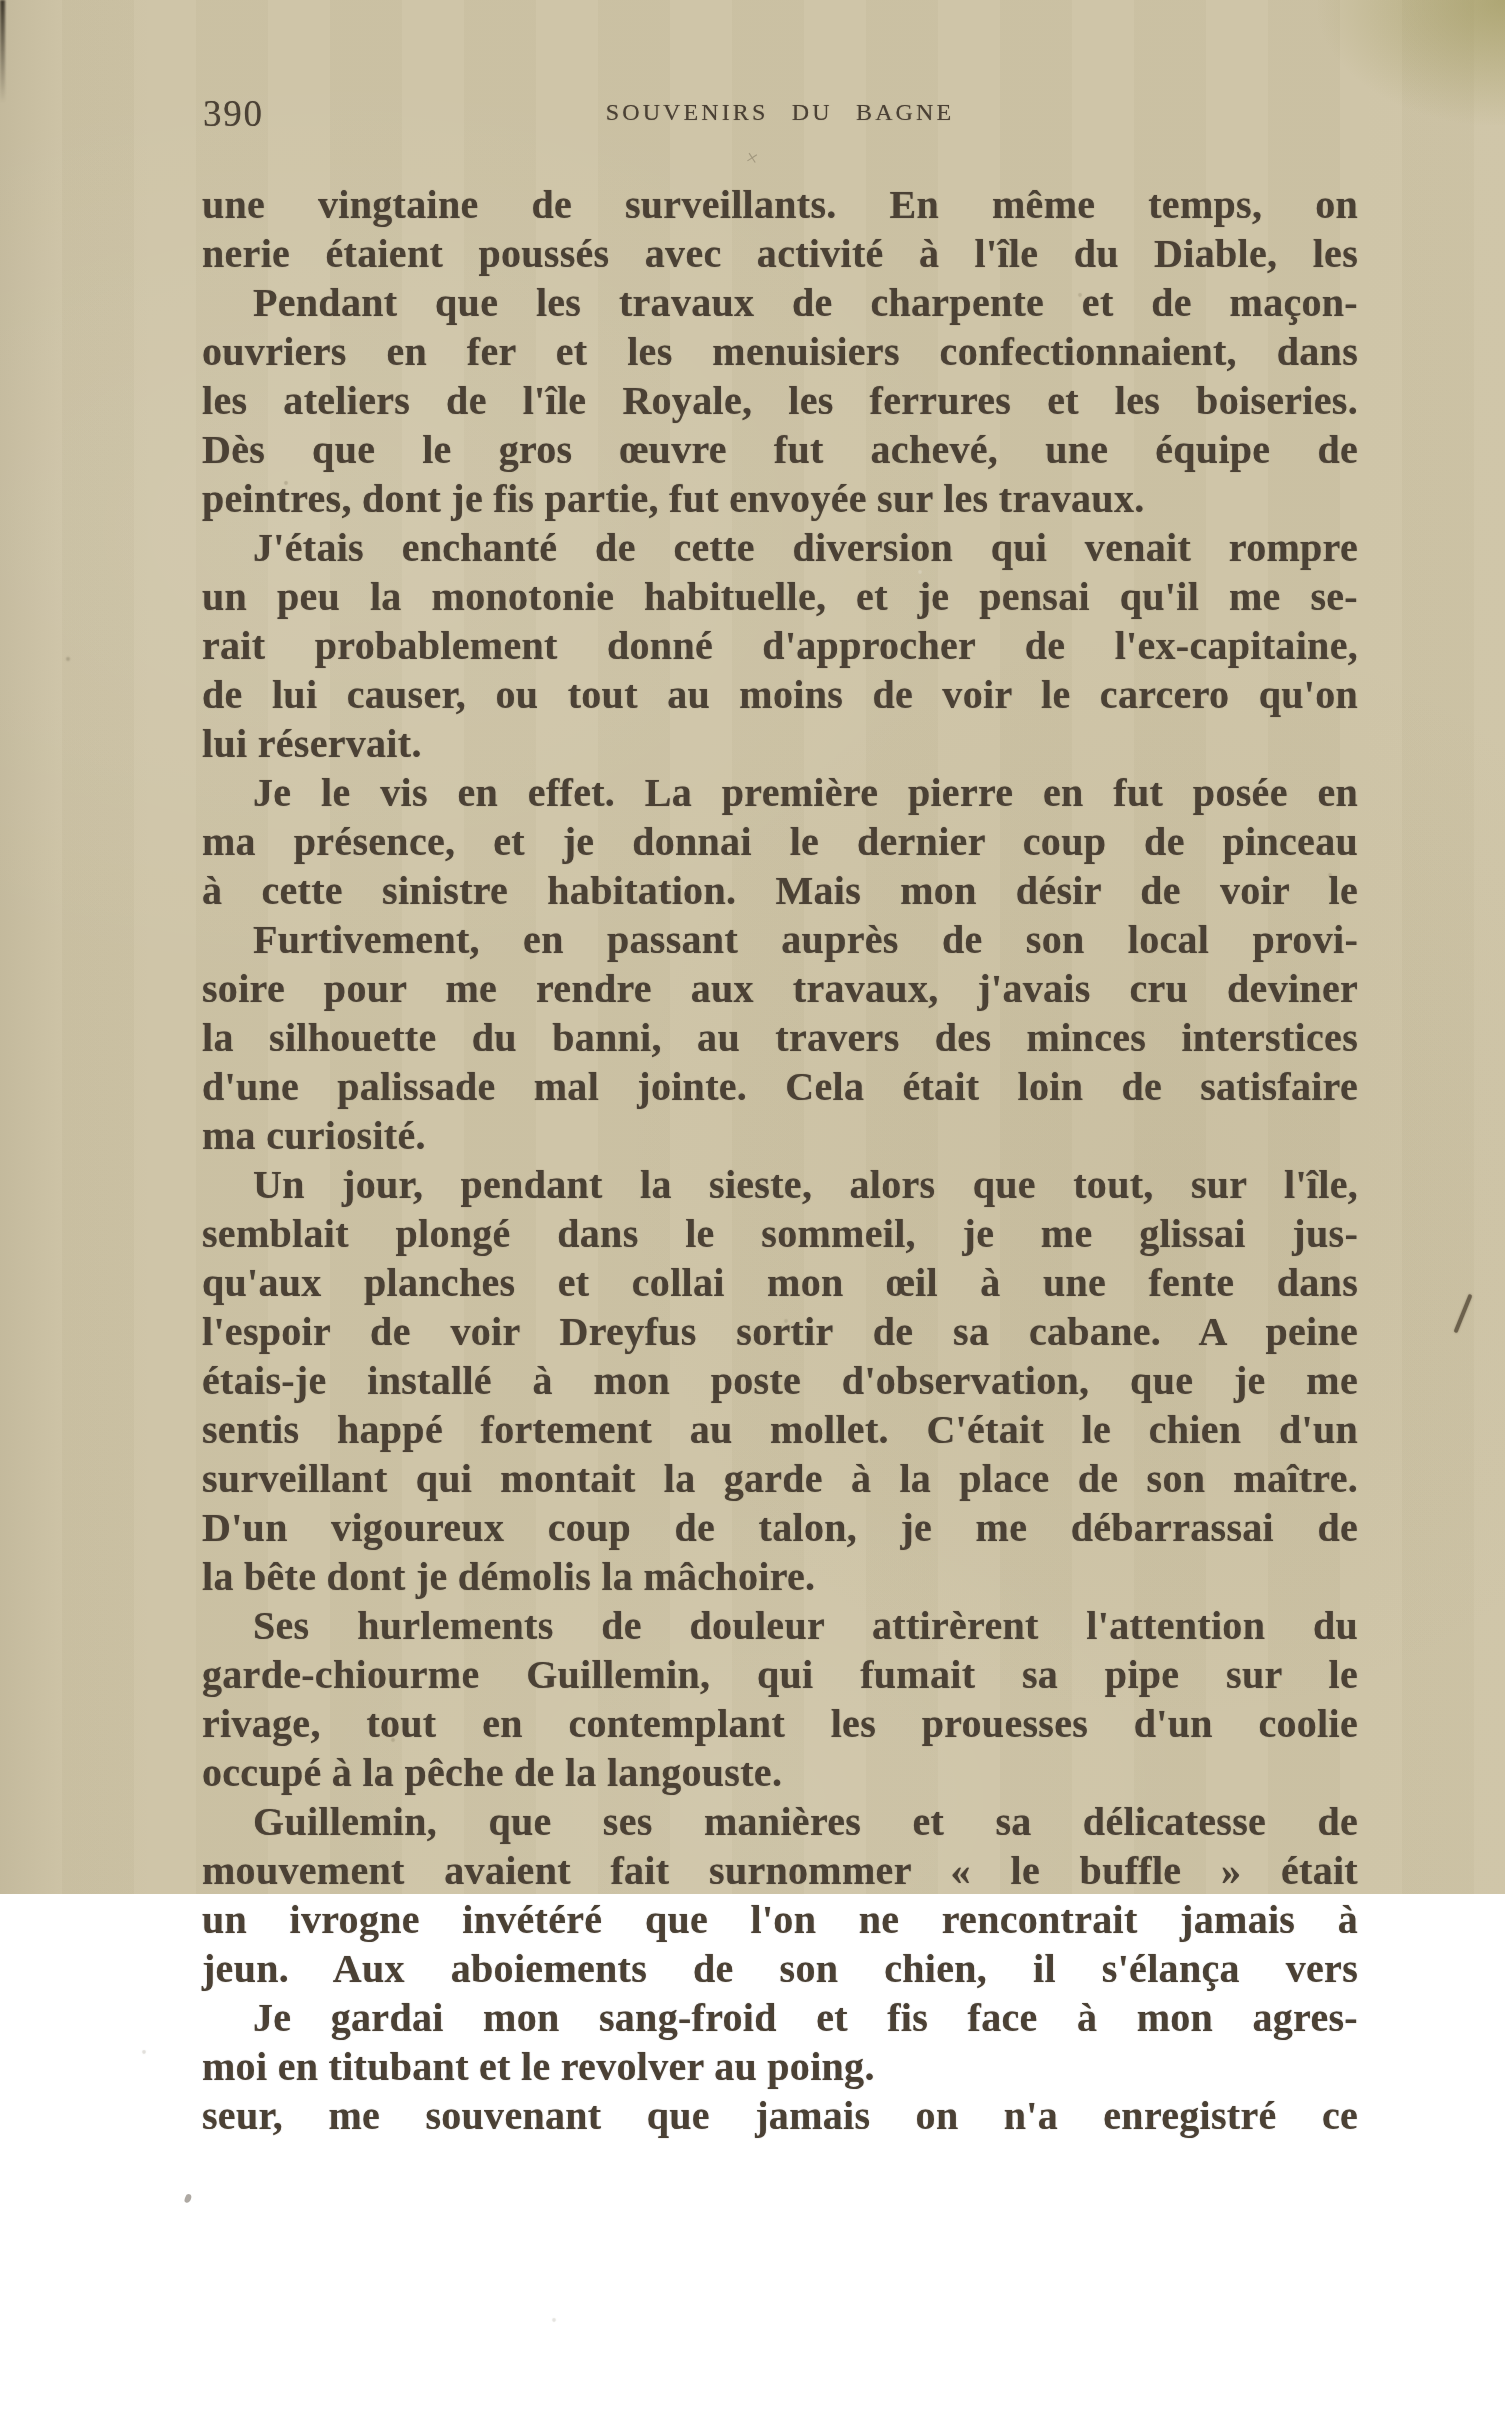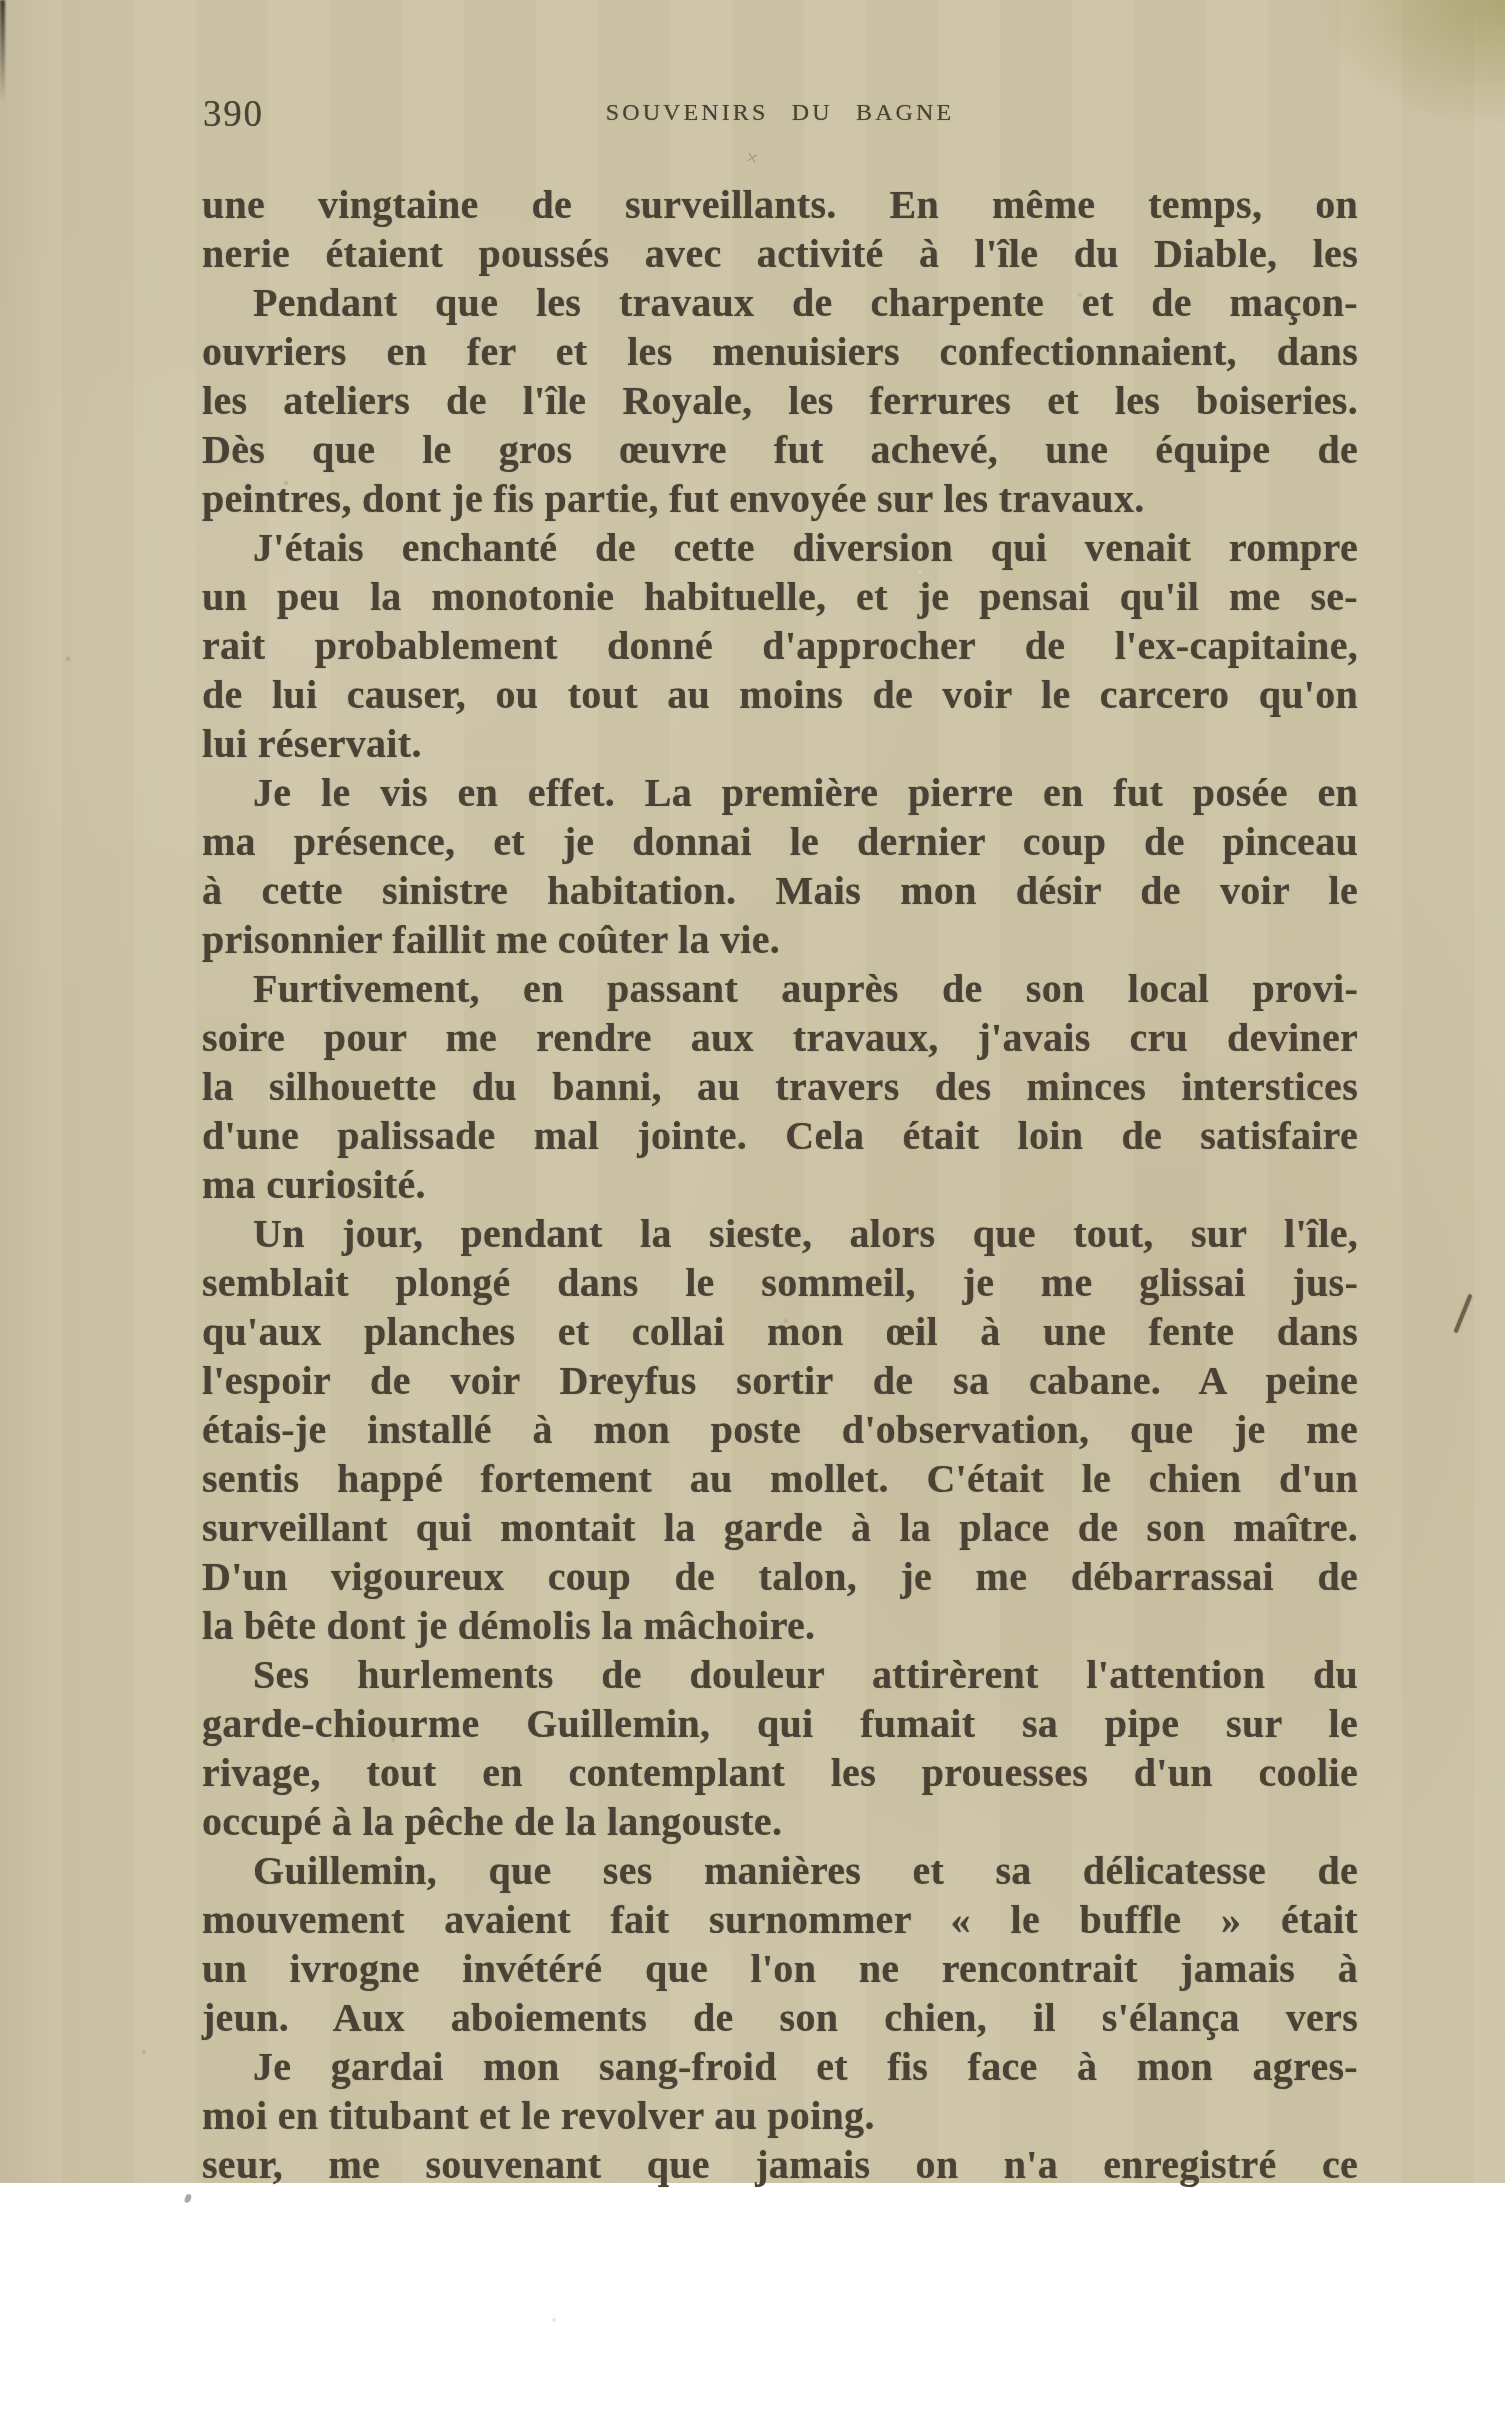--- a/index.html
+++ b/index.html
@@ -7,21 +7,21 @@
     --ink:#4b4135;
   }
   html,body{margin:0;padding:0;}
   body{
     width:1505px;height:2426px;
     overflow:hidden;
     font-family:"Liberation Serif","DejaVu Serif",serif;
   }
   .paper{
     position:relative;
-    width:1505px;height:2183px;
+    width:1505px;height:1894px;
     background-color:var(--paper);
     background-image:
       radial-gradient(981px 678px at 22% 28%, rgba(255,255,255,0.07), rgba(255,255,255,0) 70%),
       radial-gradient(803px 803px at 78% 62%, rgba(125,108,66,0.06), rgba(125,108,66,0) 70%),
       radial-gradient(624px 446px at 50% 95%, rgba(255,255,255,0.05), rgba(255,255,255,0) 75%),
       linear-gradient(90deg, rgba(96,85,56,0.10) 0px, rgba(96,85,56,0.02) 62px, rgba(0,0,0,0) 161px, rgba(0,0,0,0) 1355px, rgba(214,205,176,0.12) 1505px),
       repeating-linear-gradient(90deg, rgba(255,255,255,0.022) 0px, rgba(255,255,255,0.022) 62px, rgba(60,50,30,0.022) 62px, rgba(60,50,30,0.022) 134px);
   }
   .running-title{
     position:absolute;left:202px;top:92px;width:1156px;
@@ -114,21 +114,20 @@
       <div class="line">Dès que le gros œuvre fut achevé, une équipe de</div>
       <div class="line para-end">peintres, dont je fis partie, fut envoyée sur les travaux.</div>
       <div class="line para-start">J'étais enchanté de cette diversion qui venait rompre</div>
       <div class="line">un peu la monotonie habituelle, et je pensai qu'il me se-</div>
       <div class="line">rait probablement donné d'approcher de l'ex-capitaine,</div>
       <div class="line">de lui causer, ou tout au moins de voir le carcero qu'on</div>
       <div class="line para-end">lui réservait.</div>
       <div class="line para-start">Je le vis en effet. La première pierre en fut posée en</div>
       <div class="line">ma présence, et je donnai le dernier coup de pinceau</div>
       <div class="line">à cette sinistre habitation. Mais mon désir de voir le</div>
-      <div class="line para-end">prisonnier faillit me coûter la vie.</div>
       <div class="line para-start">Furtivement, en passant auprès de son local provi-</div>
       <div class="line">soire pour me rendre aux travaux, j'avais cru deviner</div>
       <div class="line">la silhouette du banni, au travers des minces interstices</div>
       <div class="line">d'une palissade mal jointe. Cela était loin de satisfaire</div>
       <div class="line para-end">ma curiosité.</div>
       <div class="line para-start">Un jour, pendant la sieste, alors que tout, sur l'île,</div>
       <div class="line">semblait plongé dans le sommeil, je me glissai jus-</div>
       <div class="line">qu'aux planches et collai mon œil à une fente dans</div>
       <div class="line">l'espoir de voir Dreyfus sortir de sa cabane. A peine</div>
       <div class="line">étais-je installé à mon poste d'observation, que je me</div>

